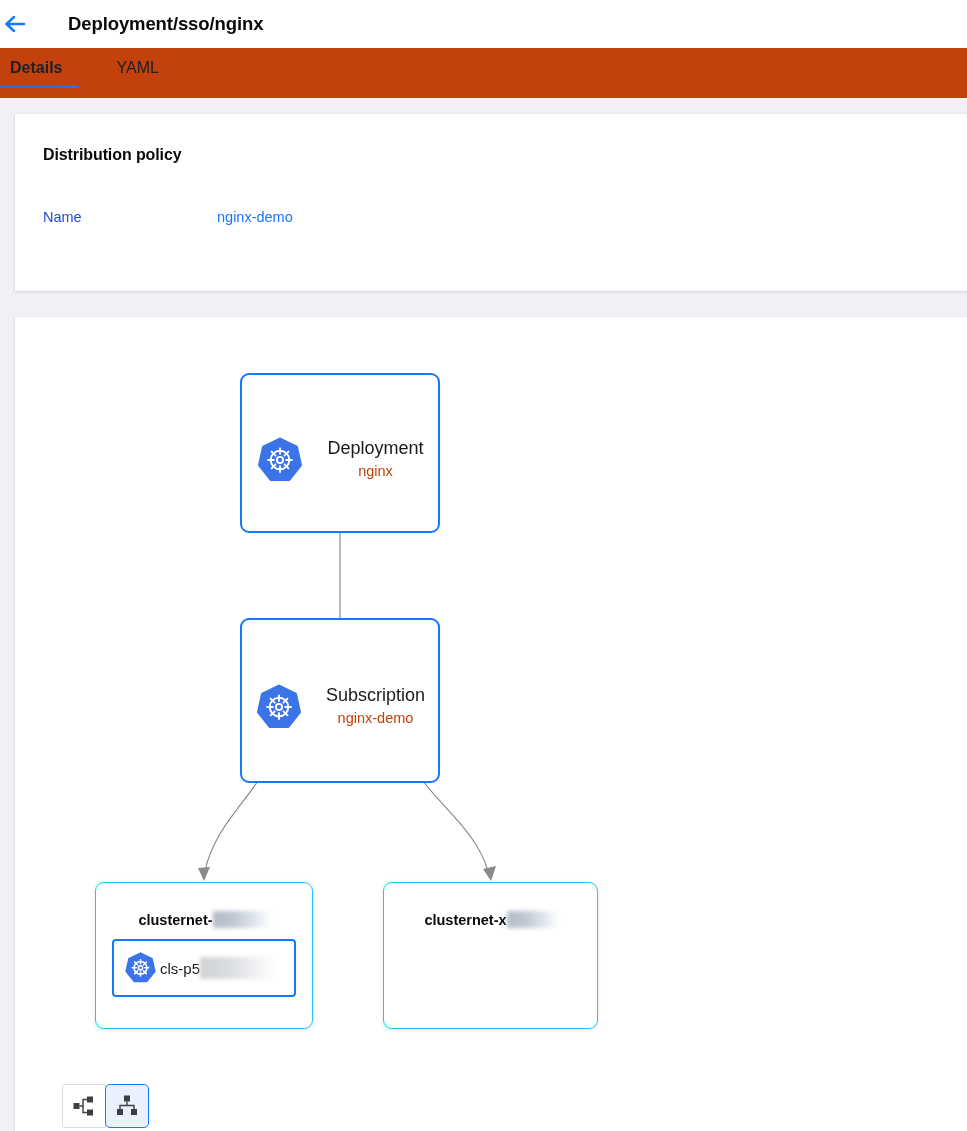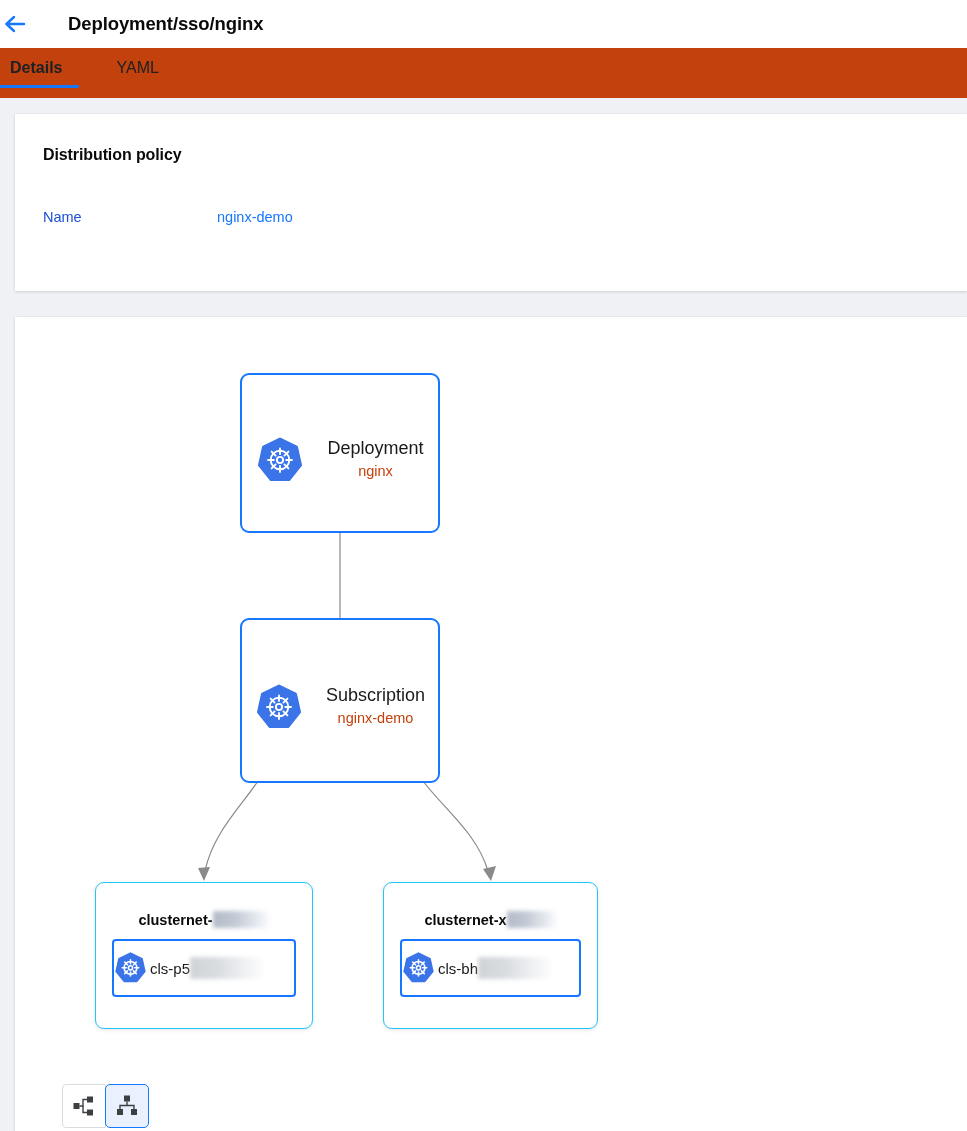--- a/index.html
+++ b/index.html
@@ -180,21 +180,21 @@
     position: absolute;
     left: 16px;
     top: 56px;
     right: 16px;
     height: 58px;
     background: #ffffff;
     border: 2.4px solid #1677ff;
     border-radius: 4px;
     display: flex;
     align-items: center;
-    padding-left: 0;
+    padding-left: 10px;
     cursor: pointer;
   }
   .inner-label {
     font-size: 15px;
     color: #1a1a1a;
     margin-left: 3px;
     display: flex;
     align-items: center;
   }
 
@@ -363,41 +363,20 @@
             <span class="redact light" style="width:73px;"></span>
         </div>
       </div>
     </div>
 
     <div class="cluster-box" style="left:368px; top:519px; width:215px; height:147px;">
       <div class="cluster-title">
         <span>clusternet-x</span>
           <span class="redact" style="width:50px;"></span>
       </div>
-      <div class="inner-node">
-        <svg width="33" height="33" viewBox="0 0 48 48">
-          <polygon points="24,2 40.5,10 44.5,28 33,42.5 15,42.5 3.5,28 7.5,10" fill="#3a74e8" stroke="#3a74e8" stroke-width="3" stroke-linejoin="round"></polygon>
-          <g fill="none" stroke="#ffffff" stroke-width="2.3" stroke-linecap="round">
-            <circle cx="24" cy="23" r="9.3"></circle>
-            <circle cx="24" cy="23" r="3.1"></circle>
-            <line x1="24" y1="11.5" x2="24" y2="17"></line>
-            <line x1="24" y1="29" x2="24" y2="35"></line>
-            <line x1="12" y1="23" x2="17.8" y2="23"></line>
-            <line x1="30.2" y1="23" x2="36" y2="23"></line>
-            <line x1="15.6" y1="14.6" x2="19.6" y2="18.6"></line>
-            <line x1="28.4" y1="27.4" x2="32.4" y2="31.4"></line>
-            <line x1="32.4" y1="14.6" x2="28.4" y2="18.6"></line>
-            <line x1="19.6" y1="27.4" x2="15.6" y2="31.4"></line>
-          </g>
-        </svg>
-        <div class="inner-label">
-          <span>cls-bh</span>
-            <span class="redact light" style="width:73px;"></span>
-        </div>
-      </div>
     </div>
 
   </div>
 
   <div class="layout-toggle">
     <div class="toggle-btn">
       <svg width="24" height="24" viewBox="0 0 24 24">
         <rect x="1.5" y="9" width="6" height="6" fill="#3c4043"></rect>
         <rect x="15" y="2.5" width="6" height="6" fill="#3c4043"></rect>
         <rect x="15" y="15.5" width="6" height="6" fill="#3c4043"></rect>

